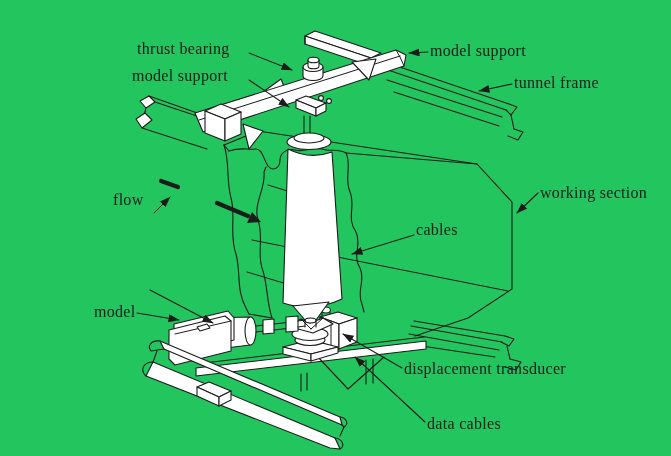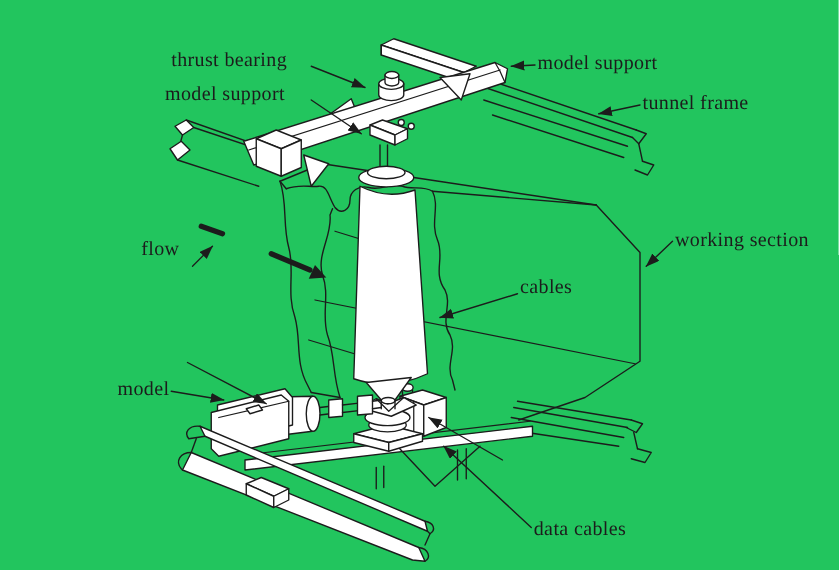--- a/index.html
+++ b/index.html
@@ -223,15 +223,16 @@
 </svg>
 
 <div class="lbl" style="left:137px;top:40px">thrust bearing</div>
 <div class="lbl" style="left:132px;top:67px">model support</div>
 <div class="lbl" style="left:430px;top:42px">model support</div>
 <div class="lbl" style="left:514px;top:74px">tunnel frame</div>
 <div class="lbl" style="left:540px;top:184px">working section</div>
 <div class="lbl" style="left:113px;top:191px">flow</div>
 <div class="lbl" style="left:416px;top:221px">cables</div>
 <div class="lbl" style="left:94px;top:303px">model</div>
+<div class="lbl" style="left:404px;top:360px">displacement transducer</div>
 <div class="lbl" style="left:427px;top:415px">data cables</div>
 
 </div>
 
 </body></html>

